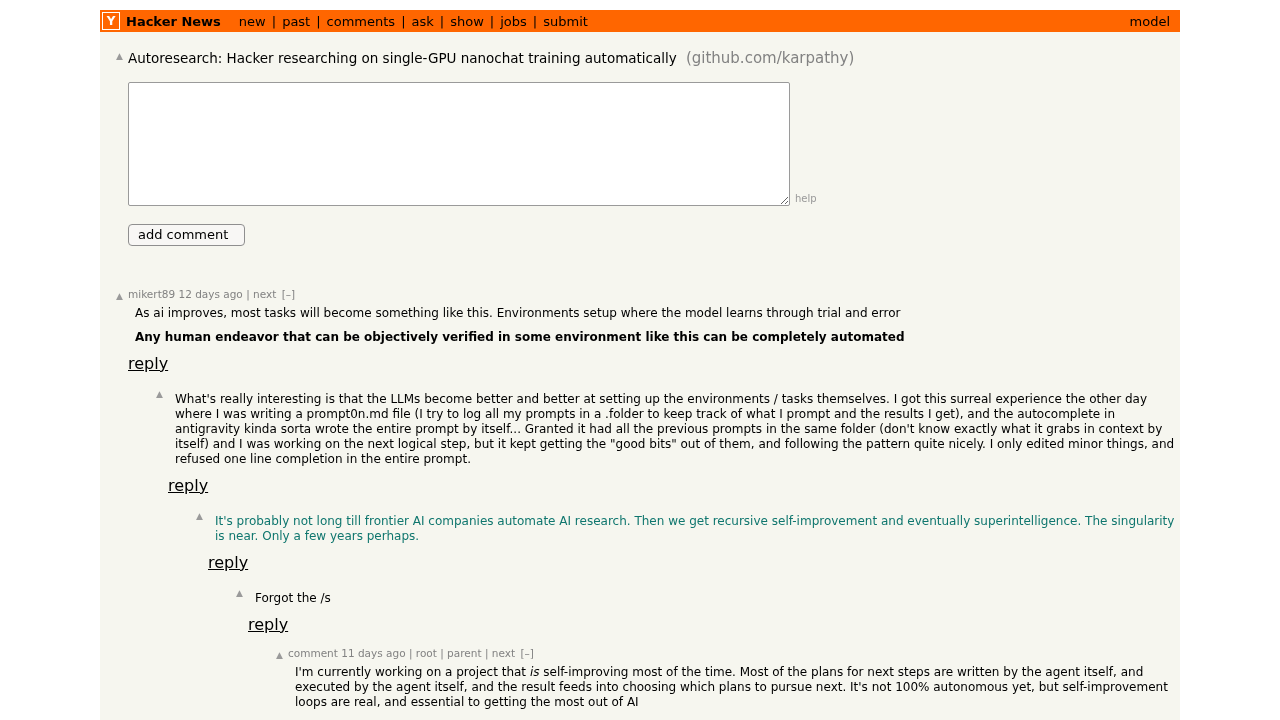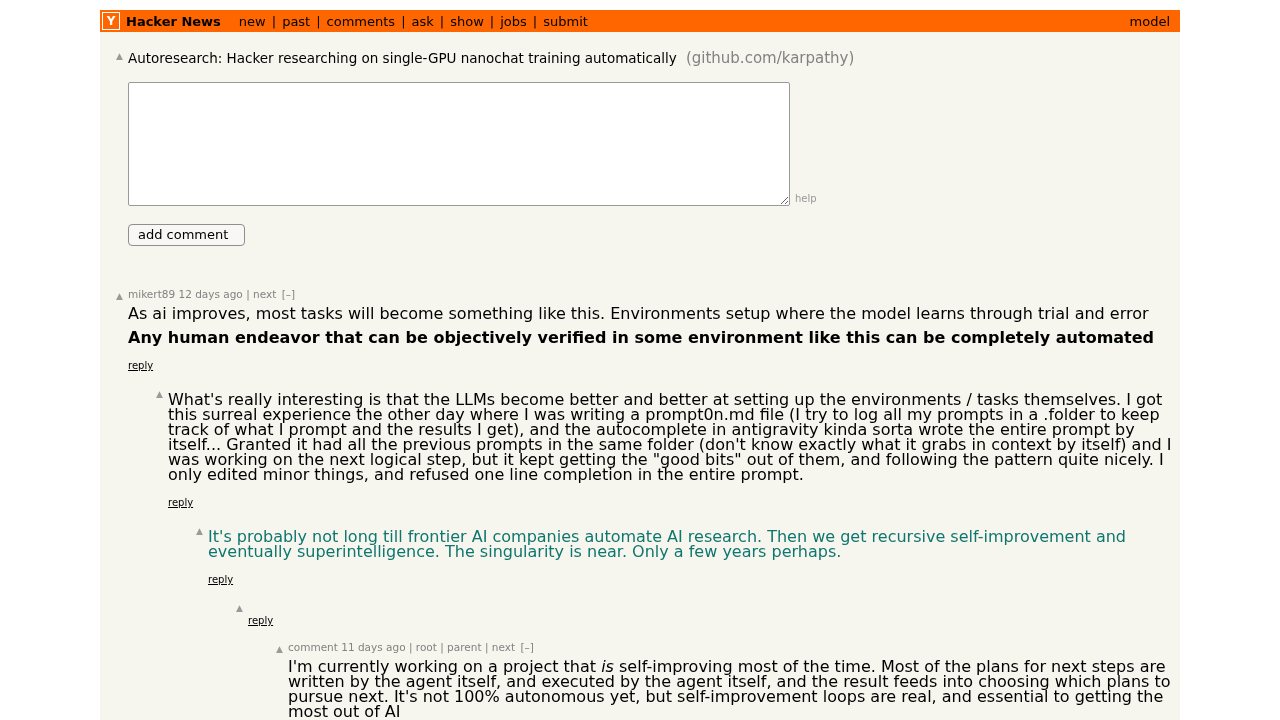--- a/index.html
+++ b/index.html
@@ -104,31 +104,32 @@
   .ind3 { margin-left: 136px; }
   .ind4 { margin-left: 176px; }
   .comment-body { flex: 1; }
   .comhead {
     font-size: 10.5px;
     color: #828282;
   }
   .comhead .lnk { cursor: pointer; }
   .comhead .toggle { cursor: pointer; margin-left: 2px; }
   .commtext {
-    font-size: 16px;
+    font-size: 12px;
     line-height: 15px;
     color: #000;
     margin-top: 6px;
+    margin-left: 7px;
   }
   .commtext p { margin: 0; }
   .commtext p + p { margin-top: 9px; font-weight: bold; }
   .commtext.faded { color: #0f766e; }
   .reply-row { margin-top: 9px; }
   .reply-link {
-    font-size: 10px;
+    font-size: 16px;
     color: #000;
     text-decoration: underline;
     cursor: pointer;
   }
 </style>
 </head>
 <body>
 
 <div class="page">
 
@@ -207,20 +208,23 @@
         <div class="commtext faded">
           <p>It's probably not long till frontier AI companies automate AI research. Then we get recursive self-improvement and eventually superintelligence. The singularity is near. Only a few years perhaps.</p>
         </div>
         <div class="reply-row"><span class="reply-link">reply</span></div>
       </div>
     </div>
 
     <div class="comment ind3">
       <div class="vote-cell">▲</div>
       <div class="comment-body">
+        <div class="commtext">
+          <p>Forgot the /s</p>
+        </div>
         <div class="reply-row"><span class="reply-link">reply</span></div>
       </div>
     </div>
 
     <div class="comment ind4">
       <div class="vote-cell">▲</div>
       <div class="comment-body">
         <div class="comhead">
           <span class="lnk">comment</span>
           <span class="lnk">11 days ago</span>

